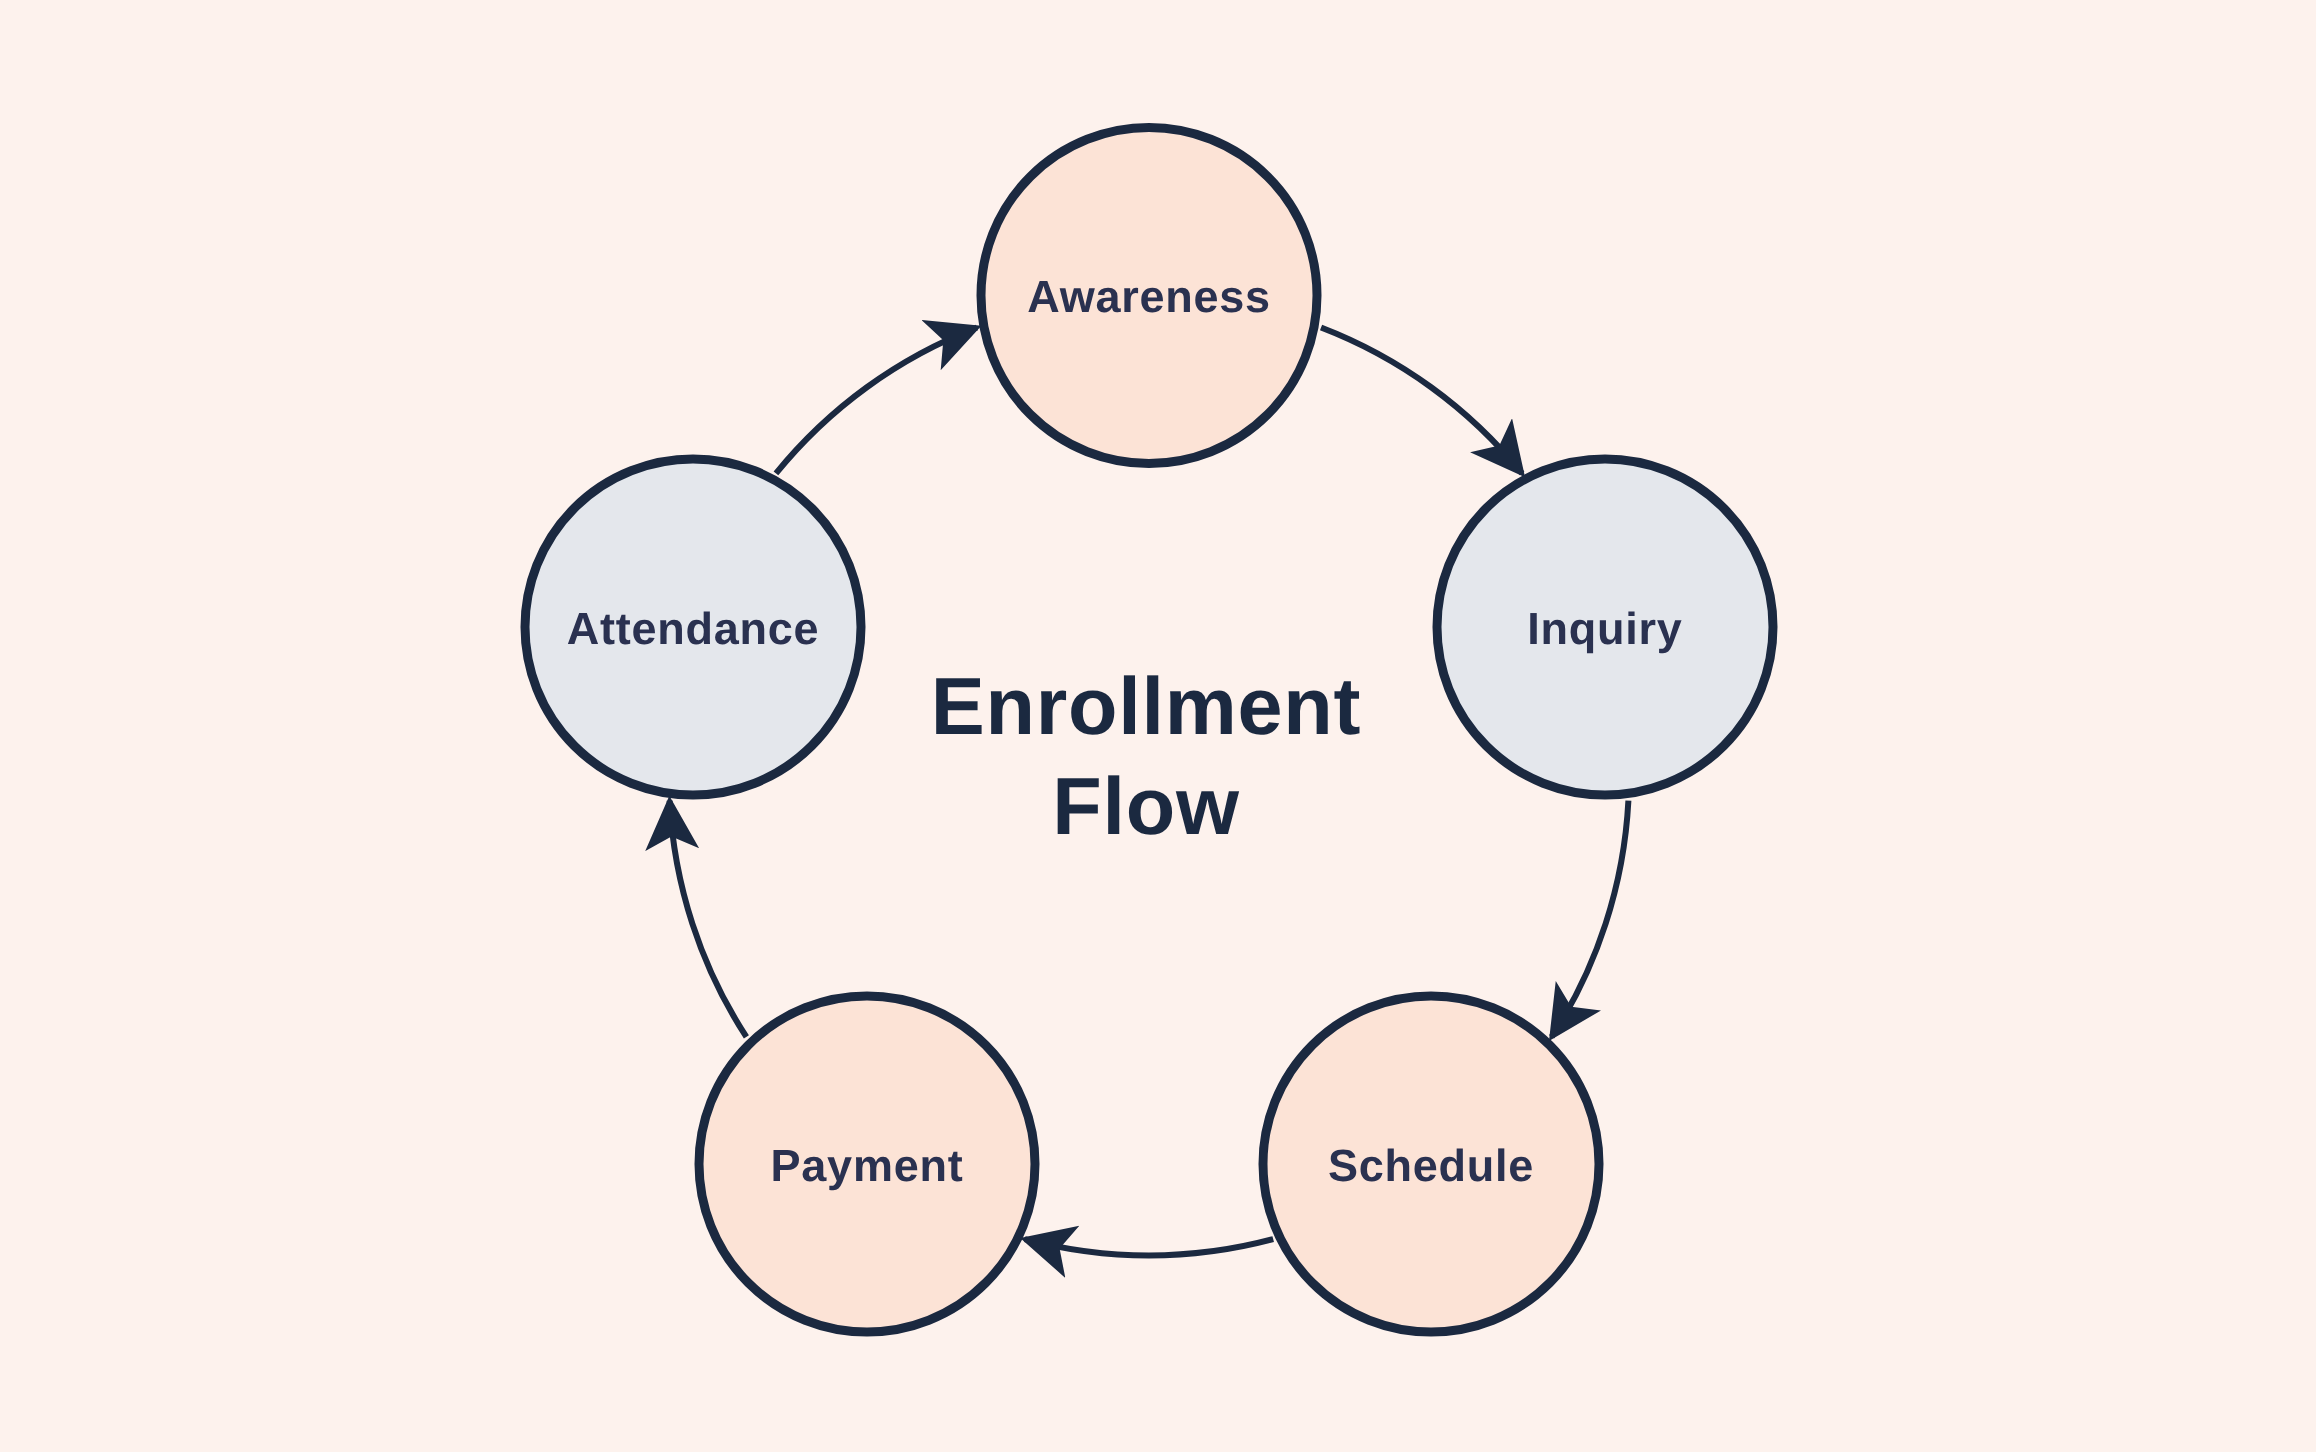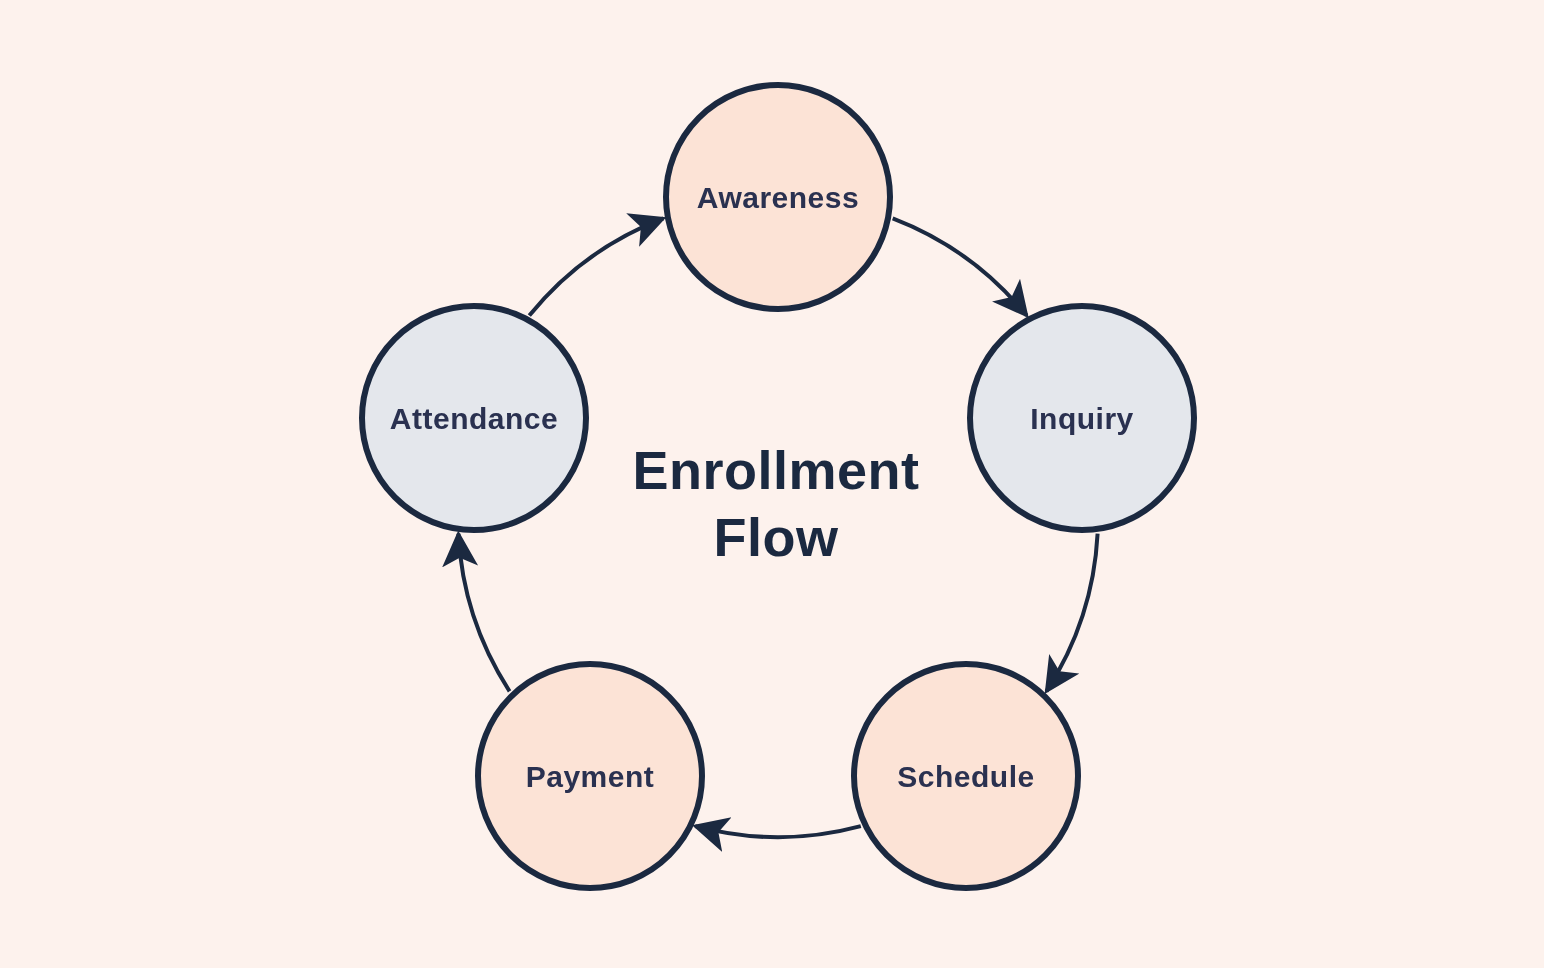--- a/index.html
+++ b/index.html
@@ -8,21 +8,20 @@
     width: 1544px;
     height: 968px;
     background: #fdf2ed;
     overflow: hidden;
     font-family: "Liberation Sans", sans-serif;
   }
   .canvas {
     position: relative;
     width: 1260px;
     height: 968px;
-    padding-left: 12px;
   }
   svg.diagram {
     display: block;
     width: 1544px;
     height: 968px;
   }
   .node-circle {
     stroke: #1b2940;
     stroke-width: 6;
   }

